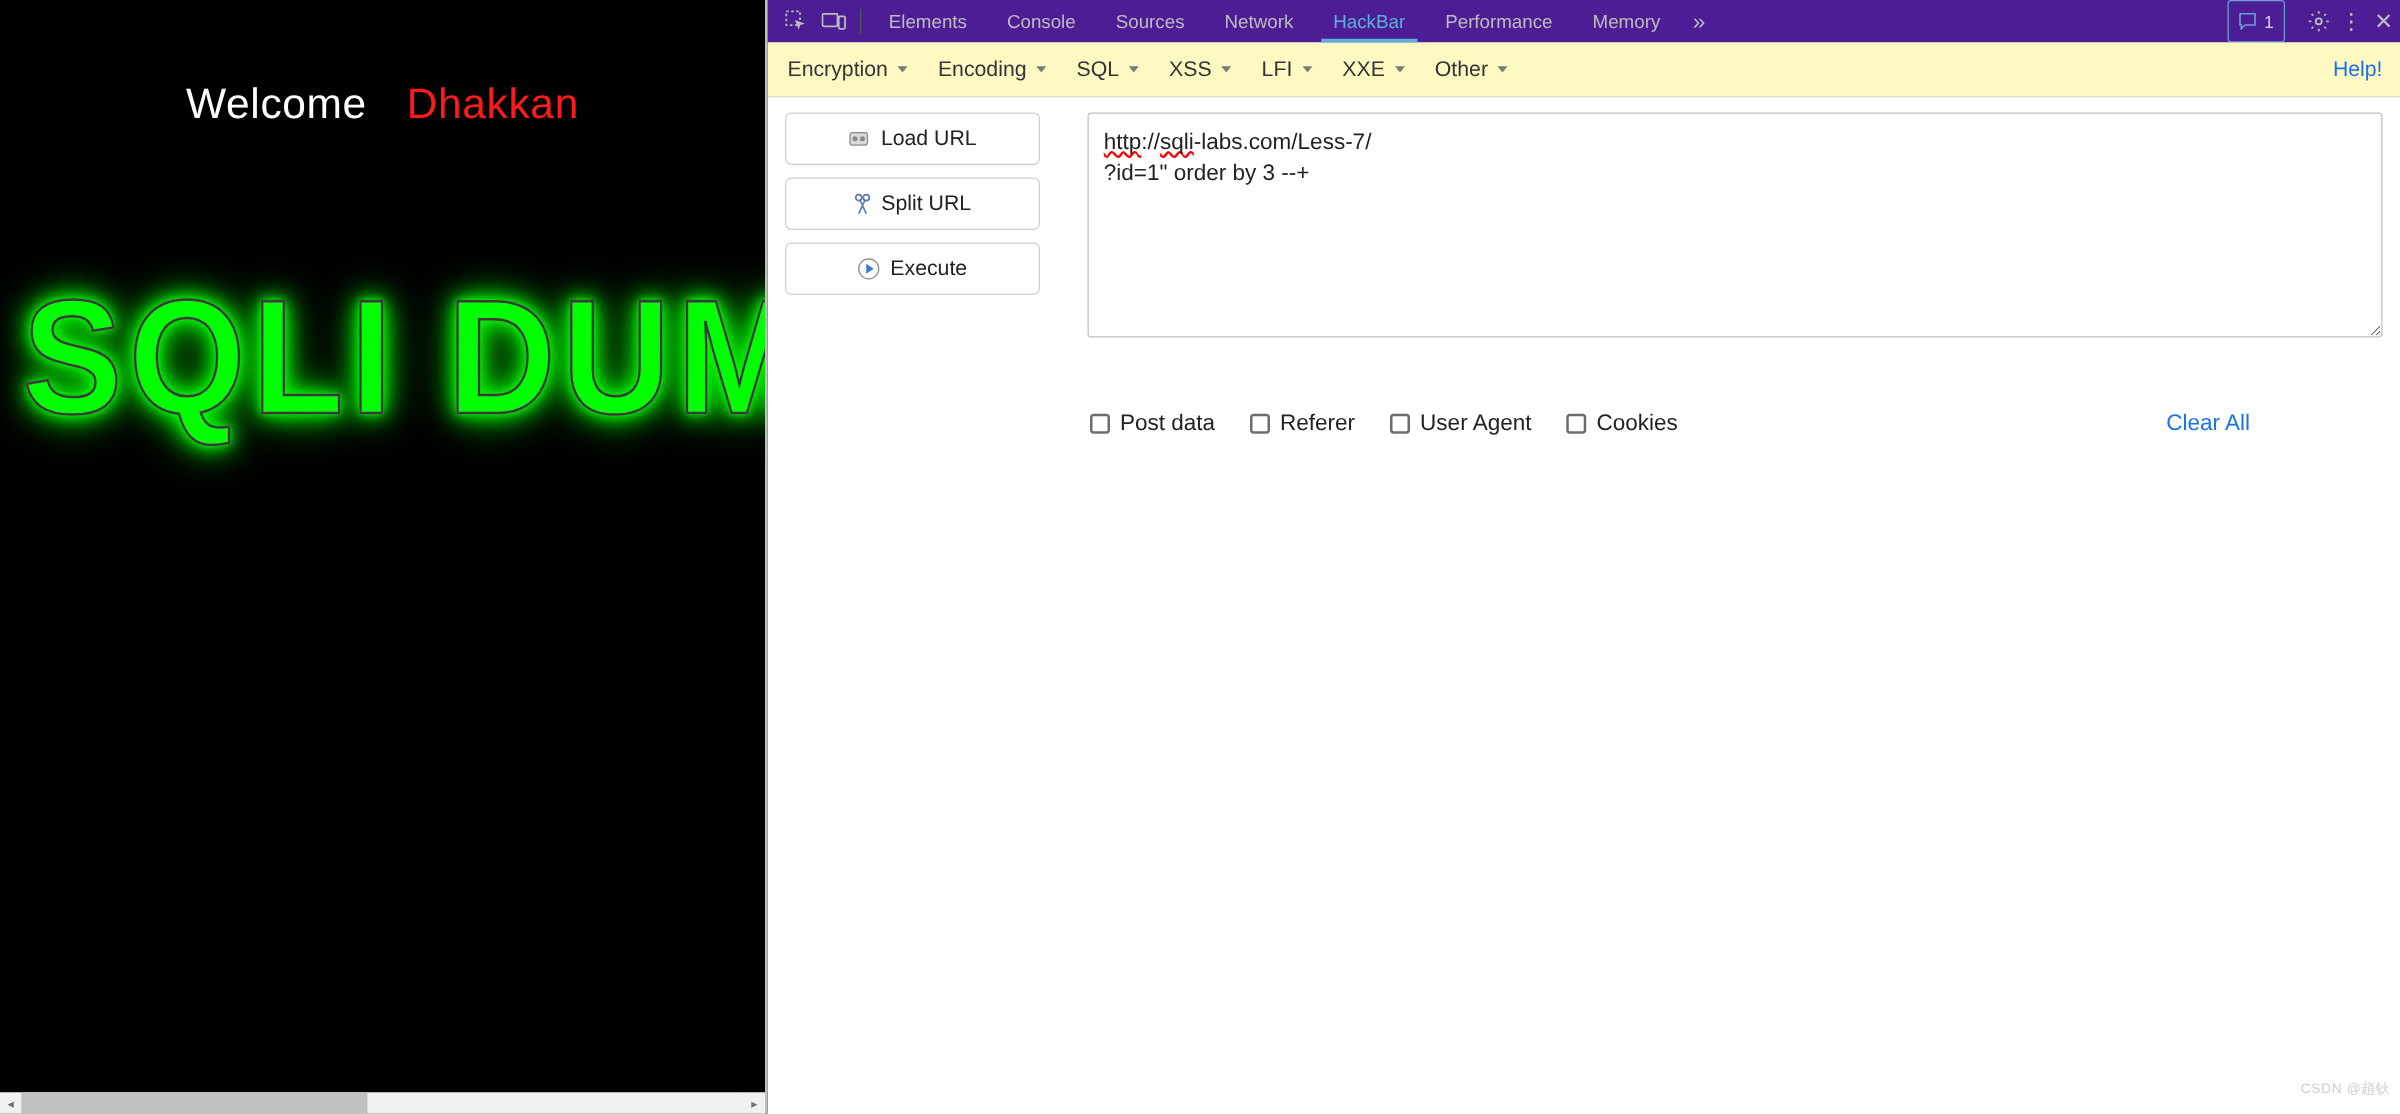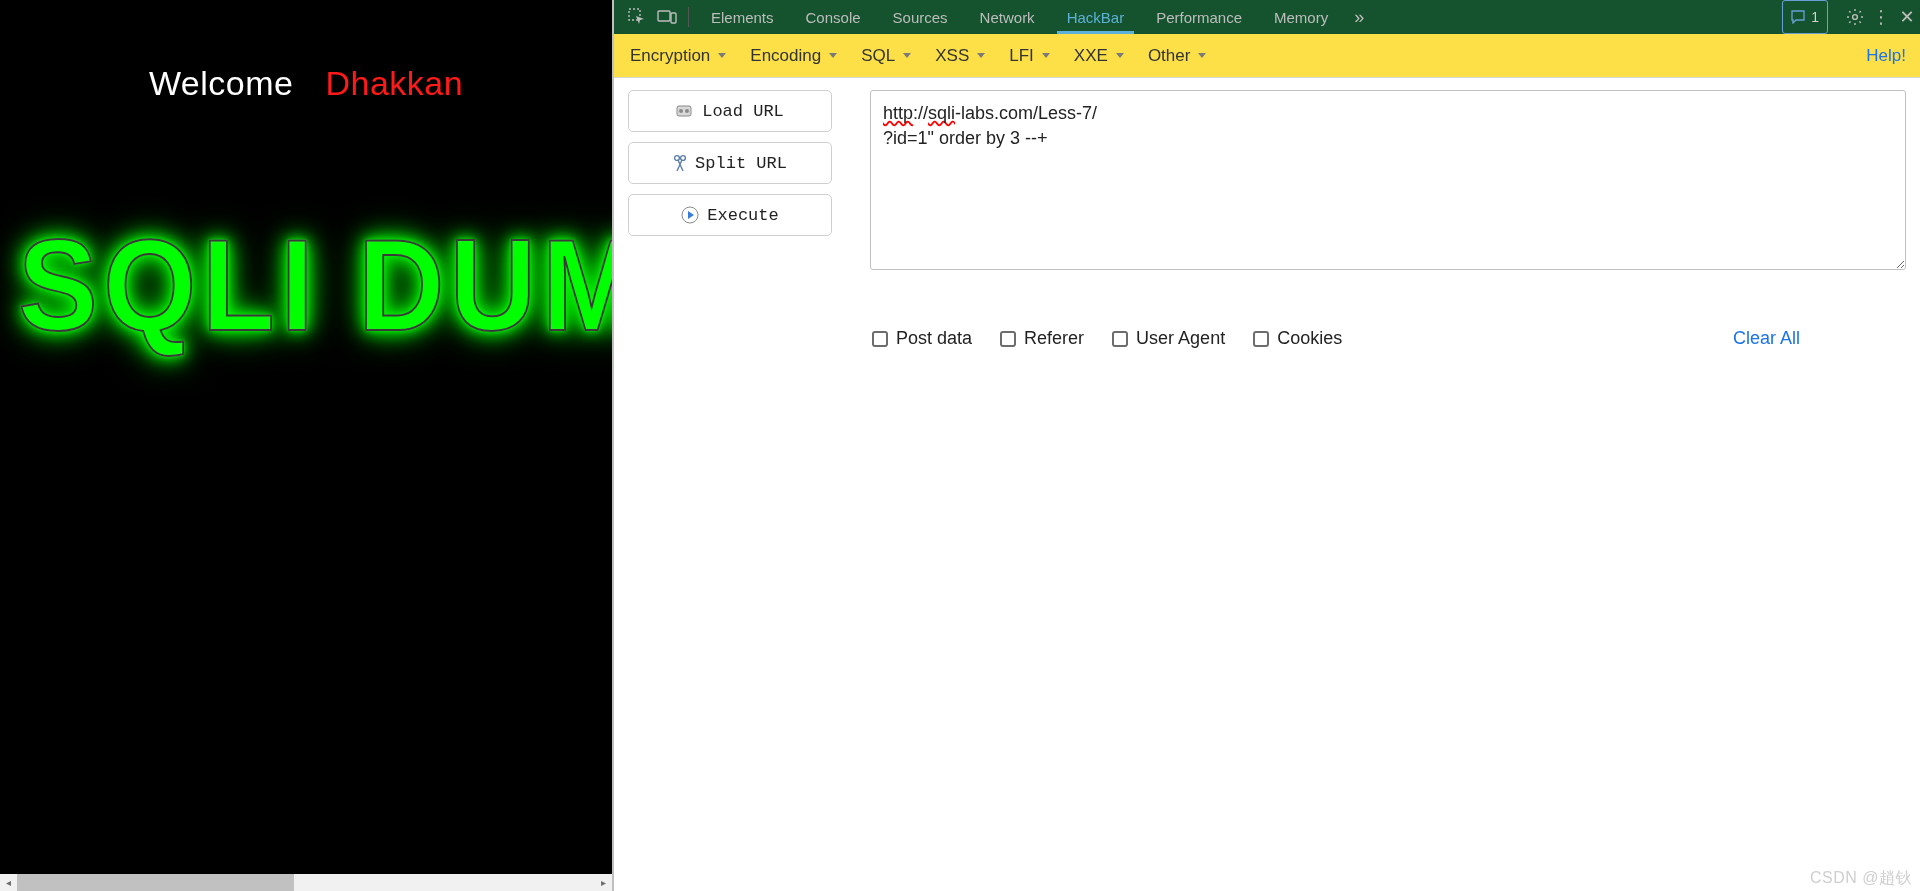--- a/index.html
+++ b/index.html
@@ -68,21 +68,21 @@
     width: 48%; height: 100%;
     background: #c1c1c1;
   }
 
   
   .devtools-pane { flex: 1; display: flex; flex-direction: column; background: #ffffff; }
 
   
   .devtools-tabstrip {
     height: 34px;
-    background: #14532d;
+    background: #4c1d95;
     display: flex;
     align-items: stretch;
     color: #cfcfcf;
     font-size: 15px;
     user-select: none;
   }
   .tabstrip-left, .tabstrip-right { display: flex; align-items: center; }
   .tabstrip-left { gap: 0; padding-left: 8px; }
   .icon-btn {
     width: 30px; height: 34px;
@@ -116,21 +116,21 @@
     color: #d0d0d0;
     font-size: 14px;
     gap: 6px;
   }
   .right-icon { width: 26px; color: #bdbdbd; display:flex;align-items:center;justify-content:center; height:34px; font-size:18px;}
   .close-x { font-size: 18px; }
 
   
   .hackbar-toolbar {
     height: 44px;
-    background: #fde047;
+    background: #fef9c3;
     border-bottom: 1px solid #d8d8d8;
     display: flex;
     align-items: center;
     padding: 0 10px 0 6px;
     gap: 4px;
     font-size: 17px;
     color: #333;
   }
   .hb-menu {
     padding: 4px 10px;
@@ -161,21 +161,20 @@
     border: 1px solid #cfcfcf;
     border-radius: 5px;
     background: #ffffff;
     display: flex;
     align-items: center;
     justify-content: center;
     gap: 8px;
     font-size: 17px;
     color: #222;
     cursor: default;
-    font-family: Liberation Mono, monospace;
   }
   .hb-button svg { flex: none; }
 
   .hb-textarea {
     width: 100%;
     height: 180px;
     border: 1px solid #c0c0c0;
     border-radius: 3px;
     resize: both;
     padding: 10px 12px;
@@ -203,22 +202,22 @@
     width: 16px; height: 16px;
     appearance: none;
     border: 2px solid #6d6d6d;
     border-radius: 3px;
     background: #fff;
   }
   .hb-clear { margin-left: auto; color: #1a73e8; margin-right: 104px; }
 
   .watermark {
     position: fixed;
-    right: 8px; bottom: 2px;
-    font-size: 16px;
+    right: 8px; bottom: 13px;
+    font-size: 11px;
     color: #cfcfcf;
     letter-spacing: 0.5px;
     font-family: Arial, sans-serif;
   }
 </style>
 </head>
 <body>
 
 <div class="main-row">
 

